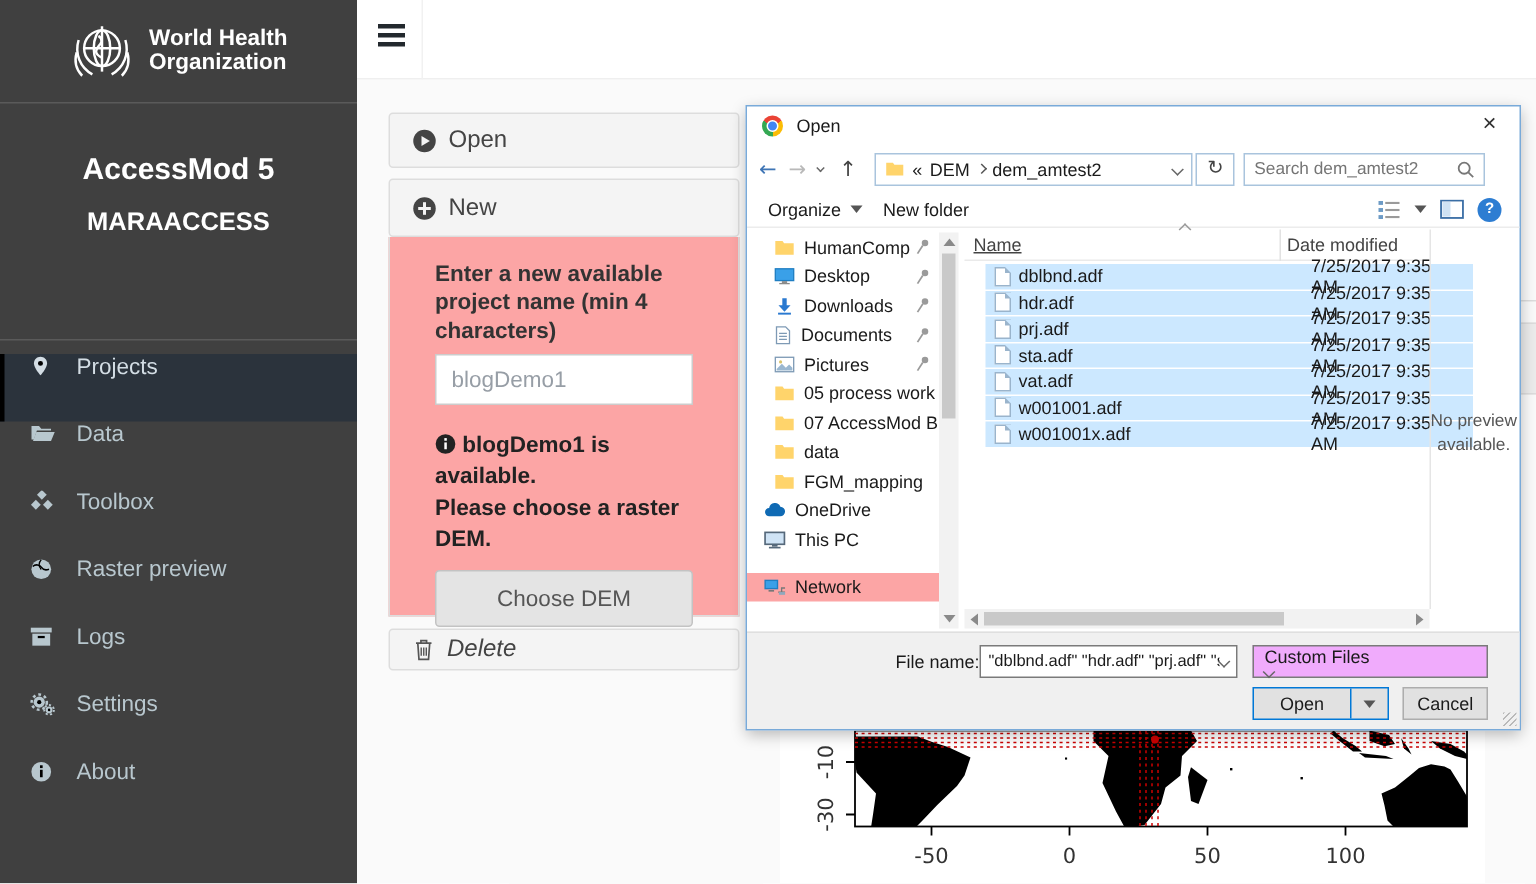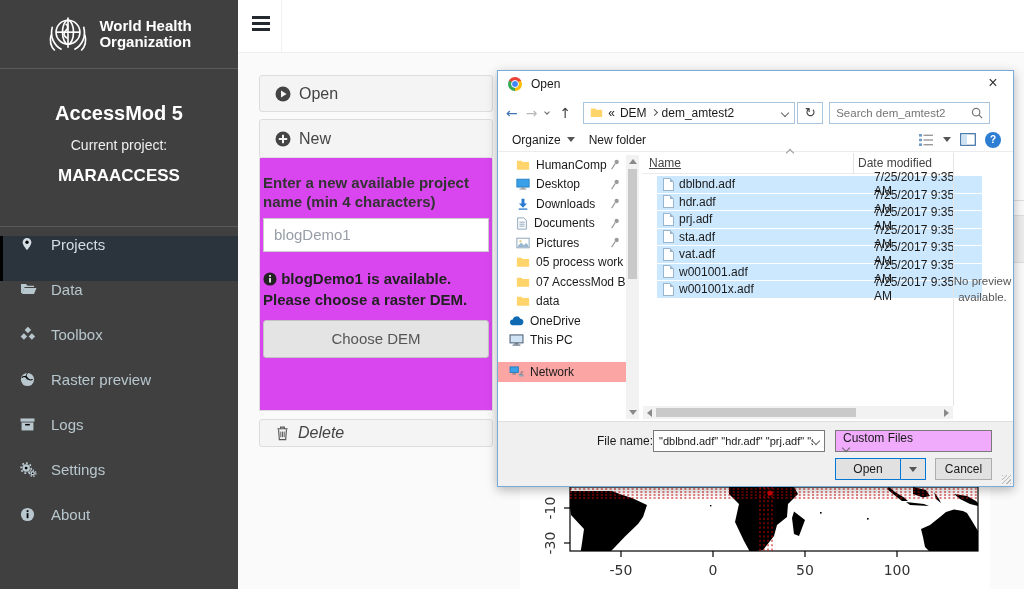--- a/index.html
+++ b/index.html
@@ -21,21 +21,21 @@
 
   
   .topbar { position:absolute; left:238px; top:0; width:786px; height:53px; background:#fff; border-bottom:1px solid #efefef; }
   .hamburger { position:absolute; left:14px; top:16px; width:18px; height:18px; cursor:pointer; }
   .hamburger i { display:block; height:3px; background:#23292e; margin-bottom:3px; }
   .toggle-sep { position:absolute; left:43px; top:0; height:53px; border-right:1px solid #f1f1f1; }
 
   
   .panel-head { position:absolute; left:259px; width:234px; background:#f4f4f4; border:1px solid #ddd; border-radius:3px;
     display:flex; align-items:center; padding-left:15px; gap:8px; font-size:16px; color:#444; cursor:pointer; }
-  .panel-body { position:absolute; left:259px; width:234px; background:#d946ef; border:1px solid #ddd; border-top:none; padding:16px 3px; }
+  .panel-body { position:absolute; left:259px; width:234px; background:#fca5a5; border:1px solid #ddd; border-top:none; padding:16px 30px; }
   .lbl-bold { font-size:15px; font-weight:bold; color:#333; line-height:1.25; }
   .proj-input { width:100%; height:34px; margin-top:6px; border:1px solid #ccc; padding:0 10px; font-size:15px; color:#979ea6;
     font-family:"Liberation Sans",sans-serif; background:#fff; }
   .info-line { margin-top:16px; font-size:15px; font-weight:bold; color:#222; line-height:1.4; }
   .choose-btn { margin-top:10px; width:100%; height:38px; background:#e4e4e4; border:1px solid #c3c3c3; border-radius:3px;
     font-size:15px; color:#555; font-family:"Liberation Sans",sans-serif; cursor:pointer; }
 
   
   .sliver-line { position:absolute; left:1014px; top:200px; width:10px; border-top:1px solid #ddd; }
   .sliver-band { position:absolute; left:1014px; top:215px; width:10px; height:48px; background:#ececec; border-top:1px solid #ddd; border-bottom:1px solid #ddd; }
@@ -138,21 +138,20 @@
         </g>
       </svg>
       <div class="who-text">
         <div>World Health</div>
         <div>Organization</div>
       </div>
     </div>
 
     <div class="proj-block">
       <div class="app-title">AccessMod 5</div>
-      <div class="cur-label">Current project:</div>
       <div class="cur-name">MARAACCESS</div>
     </div>
 
     <nav class="menu">
       <div class="menu-item active">
         <span class="mi-icon">
           <svg width="14" height="16" viewBox="0 0 16 16">
               <path d="M8 1C5.2 1 3 3.2 3 6c0 3.6 5 9 5 9s5-5.4 5-9c0-2.8-2.2-5-5-5z" fill="#d3dde4"></path>
               <circle cx="8" cy="6" r="1.9" fill="#000"></circle>
             </svg>
@@ -470,20 +469,26 @@
             <path d="M1 1.5h5.5l1.2 1.7H15V12H1z" fill="#ffd46b"></path>
           </svg>
         <span class="nlabel">07 AccessMod B</span>
       </div>
       <div class="nav-item">
         <svg width="14" height="12" viewBox="0 0 16 13">
             <path d="M1 1.5h5.5l1.2 1.7H15V12H1z" fill="#ffd46b"></path>
           </svg>
         <span class="nlabel">data</span>
       </div>
+      <div class="nav-item">
+        <svg width="14" height="12" viewBox="0 0 16 13">
+            <path d="M1 1.5h5.5l1.2 1.7H15V12H1z" fill="#ffd46b"></path>
+          </svg>
+        <span class="nlabel">FGM_mapping</span>
+      </div>
       <div class="nav-item root">
         <svg width="15" height="10" viewBox="0 0 16 10">
             <path d="M4.2 9.5a3 3 0 01-.2-6A4.2 4.2 0 0112 2.6 2.9 2.9 0 0111.8 9.5z" fill="#0f6ab4"></path>
           </svg>
         <span class="nlabel">OneDrive</span>
       </div>
       <div class="nav-item root">
         <svg width="15" height="12" viewBox="0 0 16 13">
             <rect x="1" y="1" width="14" height="8.6" fill="#cfe3f5" stroke="#55687a" stroke-width="1.2"></rect>
             <rect x="6" y="10" width="4" height="1.3" fill="#55687a"></rect>

